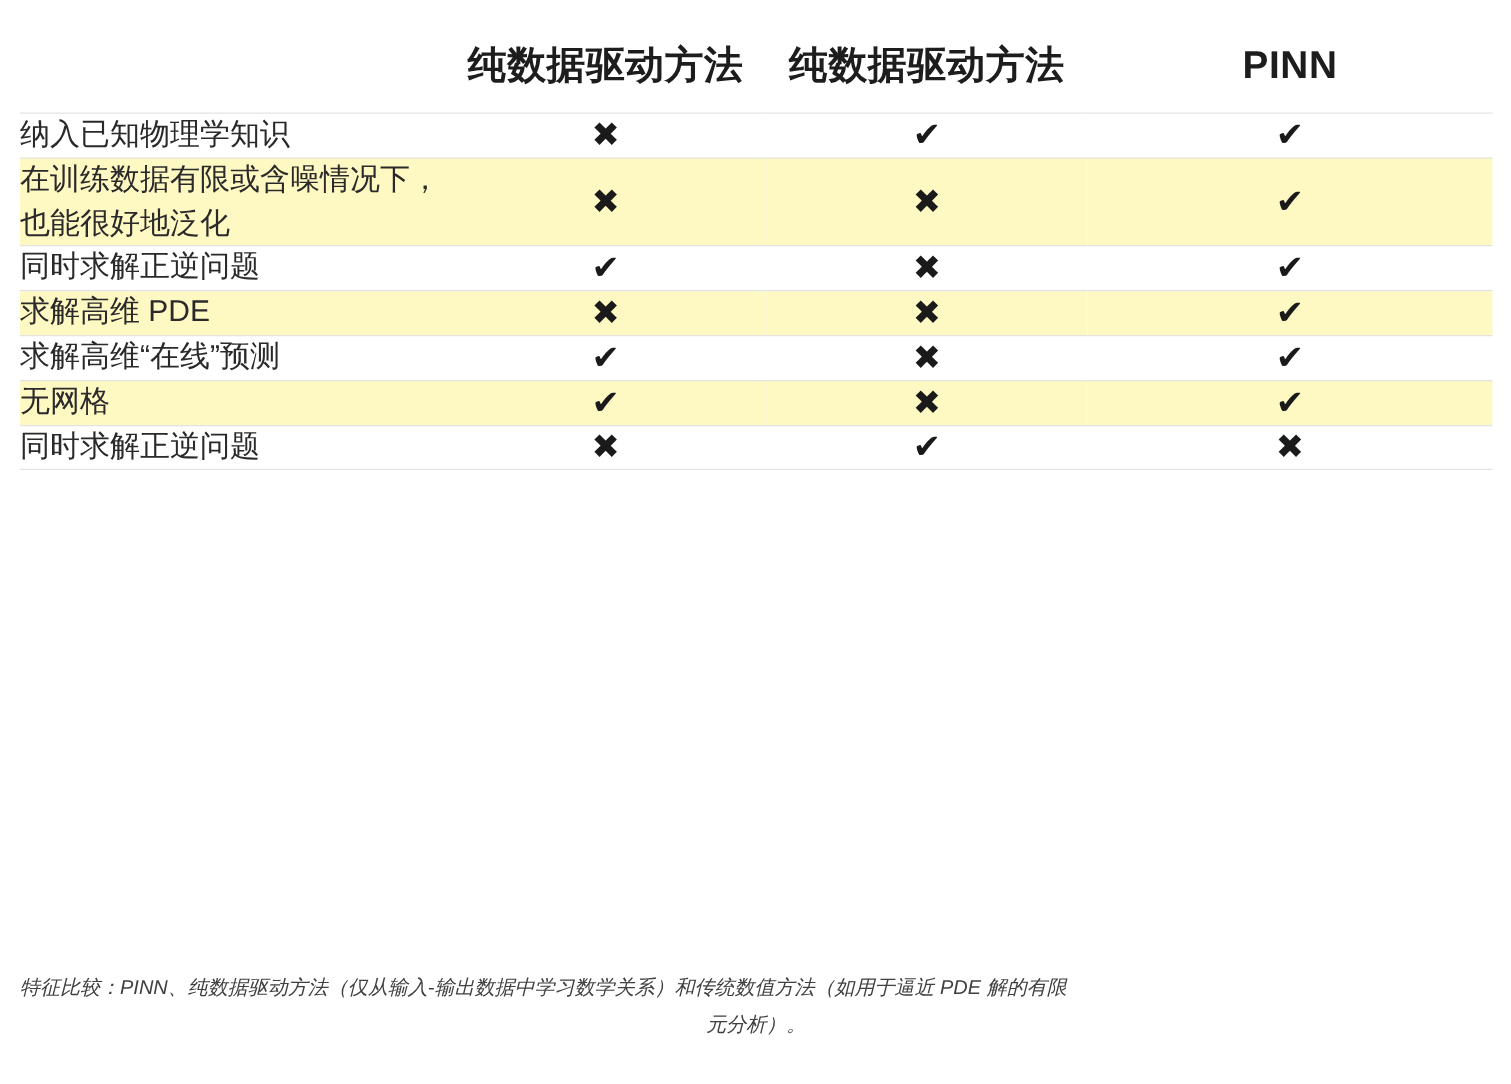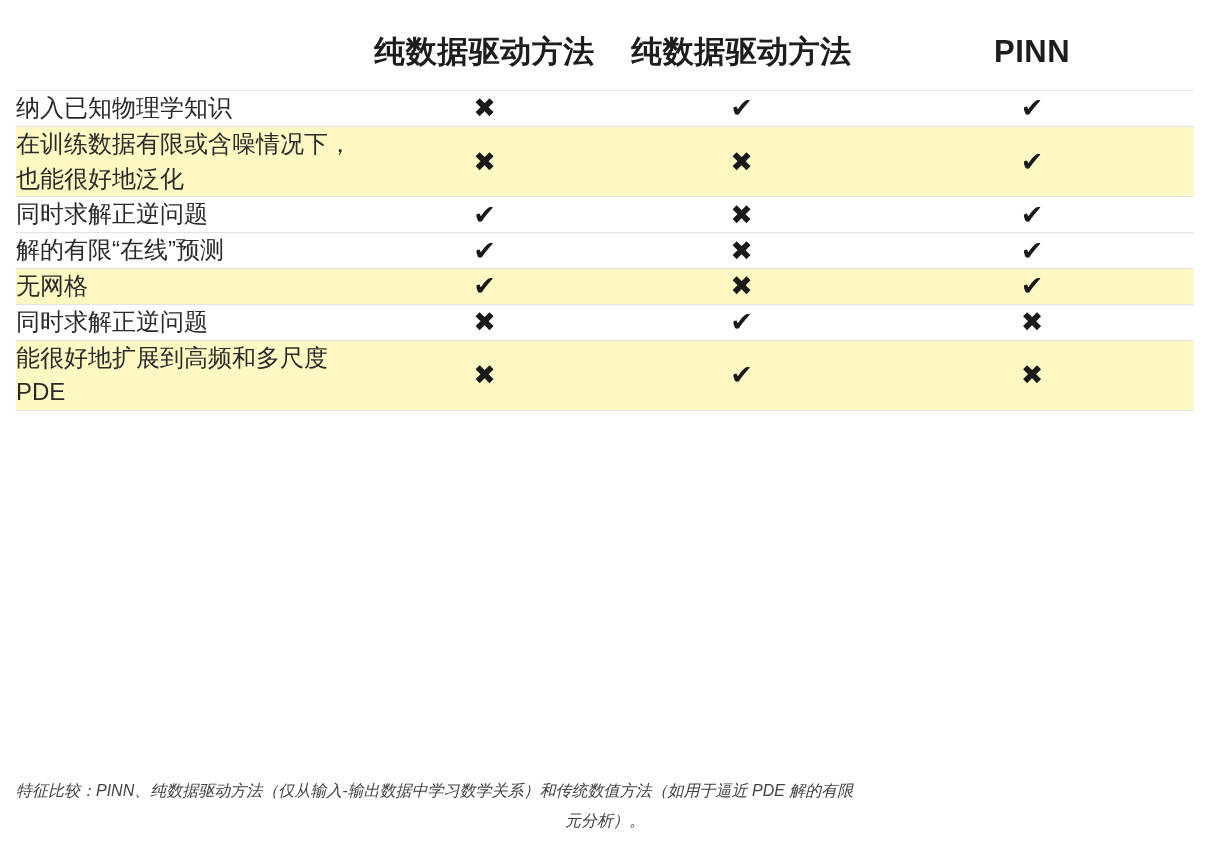--- a/index.html
+++ b/index.html
@@ -131,44 +131,44 @@
             <td class="mark cross"></td>
             <td class="mark cross"></td>
             <td class="mark check"></td>
           </tr>
           <tr class="plain">
             <td class="row-label">同时求解正逆问题</td>
             <td class="mark check"></td>
             <td class="mark cross"></td>
             <td class="mark check"></td>
           </tr>
+          <tr class="shaded">
+            <td class="row-label">求解高维 PDE</td>
+            <td class="mark cross"></td>
+            <td class="mark cross"></td>
+            <td class="mark check"></td>
+          </tr>
           <tr class="plain">
-            <td class="row-label">解的有限“在线”预测</td>
+            <td class="row-label">求解高维“在线”预测</td>
             <td class="mark check"></td>
             <td class="mark cross"></td>
             <td class="mark check"></td>
           </tr>
           <tr class="shaded">
             <td class="row-label">无网格</td>
             <td class="mark check"></td>
             <td class="mark cross"></td>
             <td class="mark check"></td>
           </tr>
           <tr class="plain">
             <td class="row-label">同时求解正逆问题</td>
             <td class="mark cross"></td>
             <td class="mark check"></td>
             <td class="mark cross"></td>
           </tr>
-          <tr class="shaded">
-            <td class="row-label">能很好地扩展到高频和多尺度 PDE</td>
-            <td class="mark cross"></td>
-            <td class="mark check"></td>
-            <td class="mark cross"></td>
-          </tr>
         </tbody>
     </table>
   </div>
 
   <div class="caption">
     <span class="line1">特征比较：PINN、纯数据驱动方法（仅从输入-输出数据中学习数学关系）和传统数值方法（如用于逼近 PDE 解的有限</span>
     <span class="line2">元分析）。</span>
   </div>
 
 </div>

